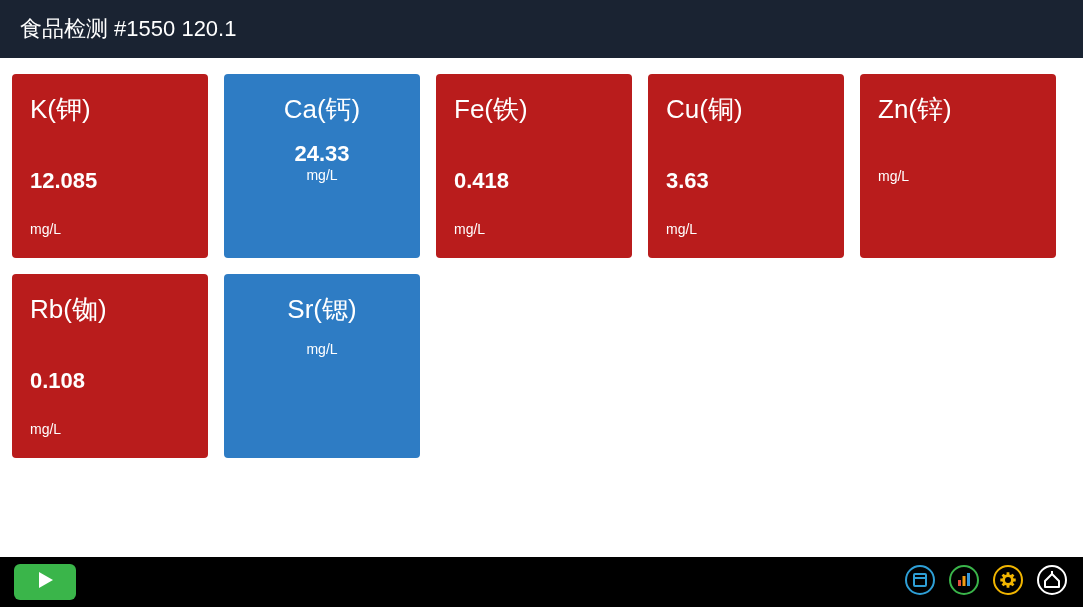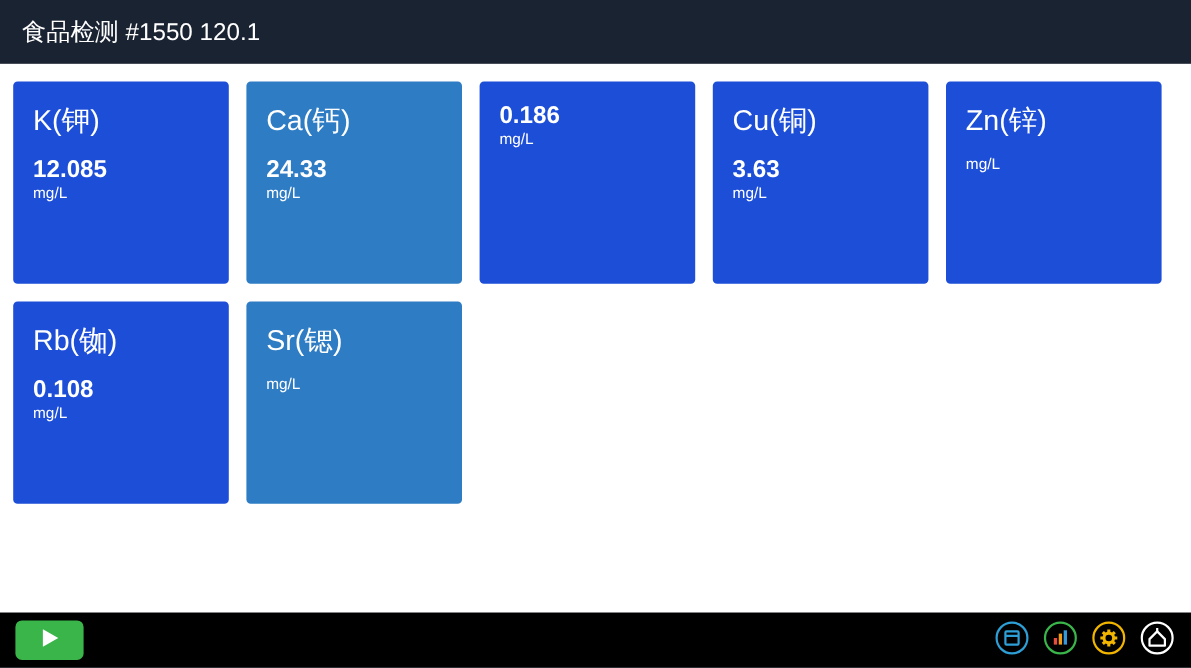--- a/index.html
+++ b/index.html
@@ -40,24 +40,26 @@
     .card {
       width: 196px;
       height: 184px;
       border-radius: 4px;
       padding: 18px 18px;
       color: #ffffff;
       display: flex;
       flex-direction: column;
     }
     .card.teal {
-      background: #1d4ed8;
+      background: #b91c1c;
+      gap: 27px;
     }
     .card.blue {
       background: #2e7cc4;
+      align-items: center;
     }
     .card-title {
       font-size: 26px;
       font-weight: 400;
       margin-bottom: 14px;
     }
     .card-value {
       font-size: 22px;
       font-weight: 700;
       line-height: 1.2;
@@ -113,21 +115,22 @@
         <div class="card-title">K(钾)</div>
         <div class="card-value">12.085</div>
         <div class="card-unit">mg/L</div>
       </div>
       <div class="card blue">
         <div class="card-title">Ca(钙)</div>
         <div class="card-value">24.33</div>
         <div class="card-unit">mg/L</div>
       </div>
       <div class="card teal">
-        <div class="card-value">0.186</div>
+        <div class="card-title">Fe(铁)</div>
+        <div class="card-value">0.418</div>
         <div class="card-unit">mg/L</div>
       </div>
       <div class="card teal">
         <div class="card-title">Cu(铜)</div>
         <div class="card-value">3.63</div>
         <div class="card-unit">mg/L</div>
       </div>
       <div class="card teal">
         <div class="card-title">Zn(锌)</div>
         <div class="card-unit">mg/L</div>

